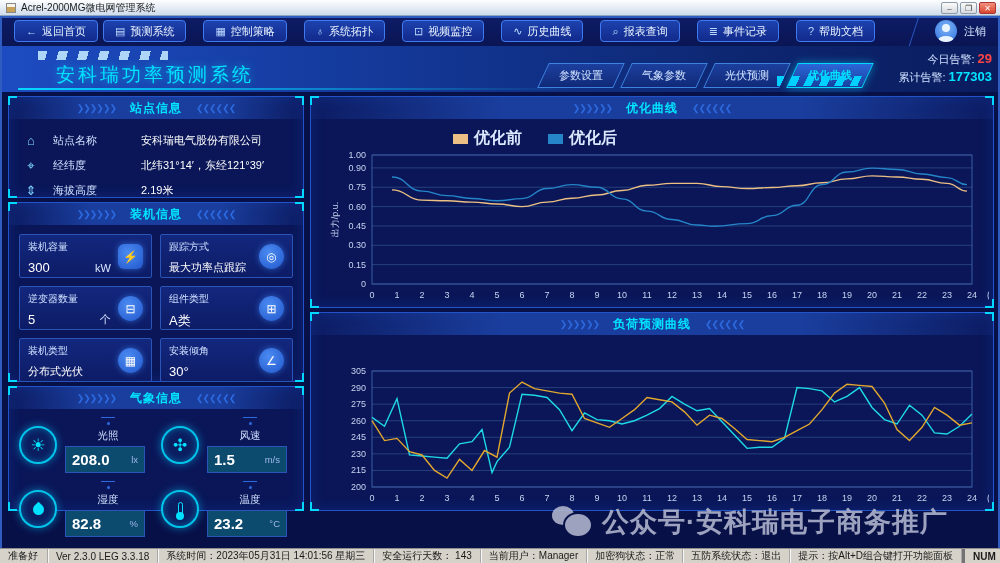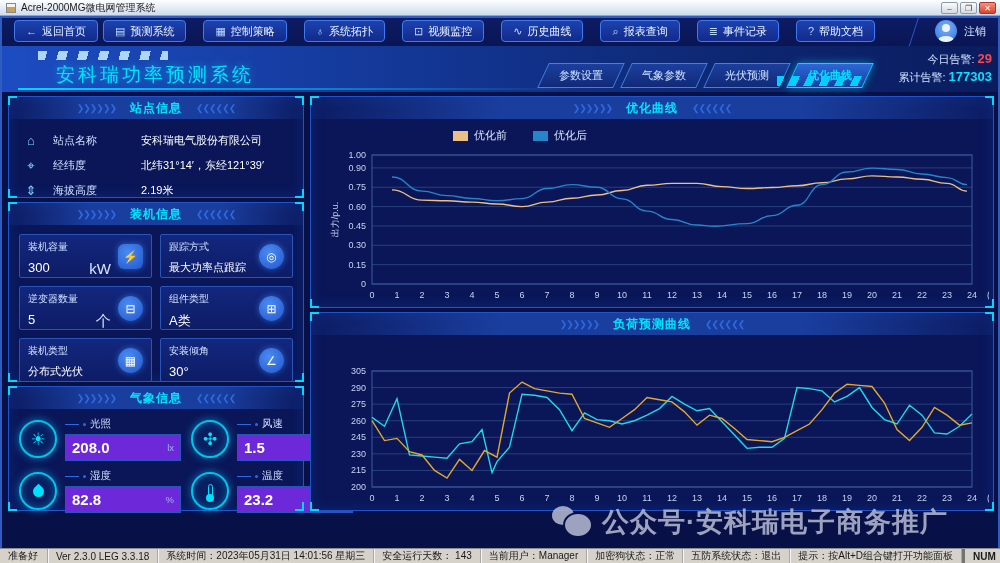--- a/index.html
+++ b/index.html
@@ -83,55 +83,55 @@
 .station-row { display:flex; align-items:center; height:25px; }
 .st-ico { width:20px; color:#7fd4ff; font-size:13px; text-align:center; }
 .st-label { width:88px; margin-left:12px; color:#cfe0ff; font-size:11px; }
 .st-value { color:#ffffff; font-size:11px; }
 
 
 .cards { display:grid; grid-template-columns:1fr 1fr; gap:8px; padding:9px 10px; }
 .card { position:relative; height:44px; padding:5px 8px;
   background:linear-gradient(#13277e,#0d1c66); border:1px solid #2a55b8; border-radius:2px; }
 .card-label { color:#cfe0ff; font-size:10px; }
-.card-valrow { display:flex; margin-top:6px; width:72%; justify-content:space-between; align-items:flex-start; }
+.card-valrow { display:flex; margin-top:6px; width:72%; justify-content:space-between; align-items:center; }
 .card-value { color:#fff; font-size:13px; }
-.card-unit { color:#d8e6ff; font-size:15px; }
+.card-unit { color:#d8e6ff; font-size:11px; }
 .card-badge { position:absolute; right:8px; top:9px; width:25px; height:25px; border-radius:50%;
   background:radial-gradient(circle at 40% 35%, #4b8bf2, #2257cc); color:#fff; font-size:12px;
   display:flex; align-items:center; justify-content:center; box-shadow:0 0 6px rgba(60,140,255,.6); }
 .card-badge.sq { border-radius:6px; }
 
 
 .weather-grid { display:grid; grid-template-columns:1fr 1fr; gap:8px 10px; padding:8px 10px; }
 .w-item { display:flex; align-items:center; gap:8px; }
 .w-circle { width:38px; height:38px; border-radius:50%; border:2px solid #00c4ea; flex:0 0 38px;
   background:#0a1e60; color:#00e0ff; font-size:17px; display:flex; align-items:center; justify-content:center;
   box-shadow:0 0 9px rgba(0,200,255,.55), inset 0 0 7px rgba(0,200,255,.4); }
 .w-right { flex:1; }
-.w-labelrow { display:flex; align-items:center; gap:4px; margin-bottom:3px; }
+.w-labelrow { display:flex; align-items:center; gap:4px; margin-bottom:3px;flex-direction:column; }
 .w-conn { width:14px; height:1px; background:#2d6ae0; }
 .w-dot { width:3px; height:3px; border-radius:50%; background:#2d6ae0; }
 .w-label { color:#cfe0ff; font-size:10.5px; }
-.w-valuebox { display:flex; justify-content:space-between; align-items:center; width:116px; height:27px;
-  padding:0 6px; background:#6d28d9; border:1px solid #2a55b8; }
+.w-valuebox { display:flex; justify-content:space-between; align-items:center; width:80px; height:27px;
+  padding:0 6px; background:#0c4a6e; border:1px solid #2a55b8; }
 .w-value { color:#fff; font-size:15px; font-weight:bold; }
 .w-unit { color:#9fb8e8; font-size:9.5px; }
 .drop { width:11px; height:11px; background:#00e0ff; border-radius:0 50% 50% 50%;
   transform:rotate(45deg); }
 .thermo { position:relative; width:5px; height:15px; background:#0a1e60;
   border:1.5px solid #00e0ff; border-radius:3px; }
 .thermo::after { content:""; position:absolute; left:-2.5px; bottom:-4px; width:8px; height:8px;
   border-radius:50%; background:#00e0ff; }
 
 
 .legend { display:flex; gap:26px; padding:9px 0 0 142px; }
 .legend-item { display:flex; align-items:center; gap:6px; }
 .swatch { width:15px; height:10px; }
-.legend-text { color:#dce8ff; font-size:11px; }
+.legend-text { color:#dce8ff; font-size:16px;font-weight:bold; }
 .chart-area { position:absolute; left:4px; right:4px; bottom:3px;margin-left:13px; }
 svg { display:block; width:100%; height:100%; }
 
 
 .watermark { position:absolute; left:552px; top:504px; display:flex; align-items:center; gap:10px;
   z-index:50; color:#b2b8d0; opacity:.88; pointer-events:none; }
 .wm-text { font-size:27px; font-weight:bold; letter-spacing:1px; }
 .wm-icon { position:relative; width:40px; height:32px; }
 .wm-icon::before { content:""; position:absolute; left:0; top:0; width:22px; height:19px;
   border-radius:50% 50% 45% 50%; background:#b2b8d0; }

